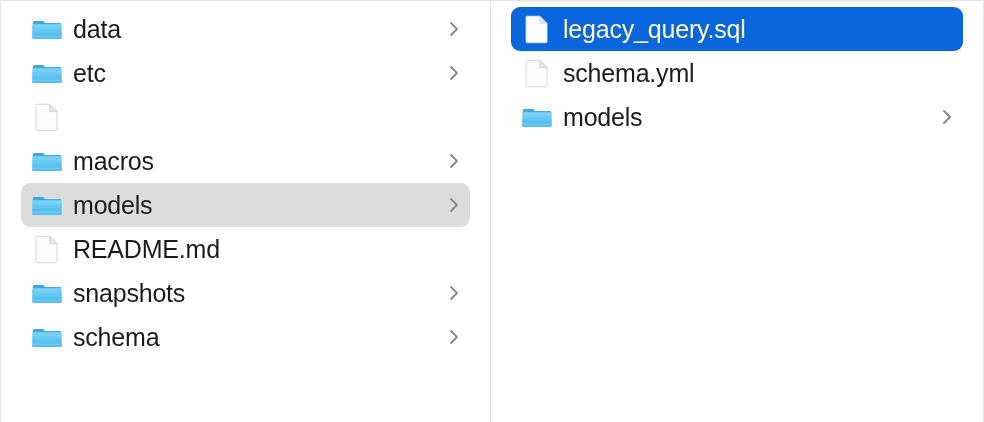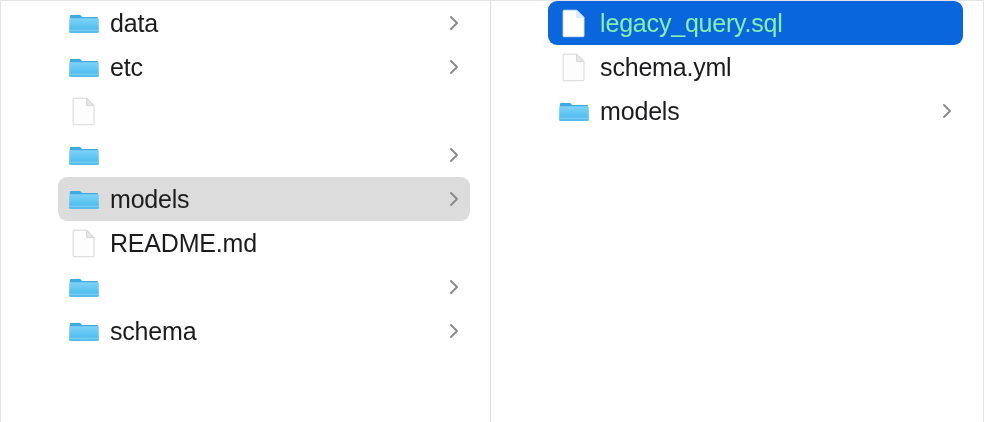--- a/index.html
+++ b/index.html
@@ -26,22 +26,22 @@
     border-right: 1px solid #e4e4e4;
     display: flex;
     overflow: hidden;
   }
 
   .column {
     position: relative;
     height: 100%;
     box-sizing: border-box;
     background: #ffffff;
+    padding-top: 6px;
     overflow: hidden;
-    margin-left: 37px;
   }
   .column.col-left {
     width: 490px;
     border-right: 1px solid #e0e0e0;
   }
   .column.col-right {
     width: 492px;
   }
 
   .row {
@@ -82,21 +82,21 @@
   .row-label {
     margin-left: 11px;
     font-size: 25px;
     line-height: 30px;
     color: #1c1c1e;
     letter-spacing: -0.2px;
     white-space: nowrap;
     font-weight: 400;
   }
   .row.sel-blue .row-label {
-    color: #86efac;
+    color: #fef9c3;
   }
 
   .chevron {
     margin-left: auto;
     width: 12px;
     height: 20px;
     flex: 0 0 12px;
     display: block;
   }
   .chevron svg {
@@ -191,20 +191,21 @@
                   <stop offset="0.55" stop-color="#5cc4f2"></stop>
                   <stop offset="1" stop-color="#43b2ea"></stop>
                 </linearGradient>
               </defs>
               <path d="M2.2 7.0 h9.0 l2.0 2.0 h14.6 a1.4 1.4 0 0 1 1.4 1.4 v12.8 a1.4 1.4 0 0 1 -1.4 1.4 H2.2 a1.4 1.4 0 0 1 -1.4 -1.4 V8.4 a1.4 1.4 0 0 1 1.4 -1.4 z" fill="url(#fbk)"></path>
               <path d="M1.6 10.3 h26.8 a1.3 1.3 0 0 1 1.3 1.3 v11.9 a1.4 1.4 0 0 1 -1.4 1.4 H1.7 a1.4 1.4 0 0 1 -1.4 -1.4 V11.6 a1.3 1.3 0 0 1 1.3 -1.3 z" fill="url(#ffr)"></path>
               <rect x="0.4" y="21.7" width="29.2" height="1.0" fill="#9fdcf7" opacity="0.75"></rect>
               <path d="M0.4 23.0 h29.2 v0.7 a1.4 1.4 0 0 1 -1.4 1.4 H1.8 a1.4 1.4 0 0 1 -1.4 -1.4 z" fill="#57bdee"></path>
             </svg>
           </span>
+          <span class="row-label">macros</span>
           <span class="chevron">
             <svg width="12" height="20" viewBox="0 0 12 20" xmlns="http://www.w3.org/2000/svg">
               <path d="M3 4 L9 10 L3 16" fill="none" stroke="#8a8a8e" stroke-width="1.9" stroke-linecap="round" stroke-linejoin="round"></path>
             </svg>
           </span>
         </div>
         <div class="row sel-gray">
           <span class="icon-wrap">
             <svg viewBox="0 0 30 30" xmlns="http://www.w3.org/2000/svg">
               <defs>
@@ -258,20 +259,21 @@
                   <stop offset="0.55" stop-color="#5cc4f2"></stop>
                   <stop offset="1" stop-color="#43b2ea"></stop>
                 </linearGradient>
               </defs>
               <path d="M2.2 7.0 h9.0 l2.0 2.0 h14.6 a1.4 1.4 0 0 1 1.4 1.4 v12.8 a1.4 1.4 0 0 1 -1.4 1.4 H2.2 a1.4 1.4 0 0 1 -1.4 -1.4 V8.4 a1.4 1.4 0 0 1 1.4 -1.4 z" fill="url(#fbk)"></path>
               <path d="M1.6 10.3 h26.8 a1.3 1.3 0 0 1 1.3 1.3 v11.9 a1.4 1.4 0 0 1 -1.4 1.4 H1.7 a1.4 1.4 0 0 1 -1.4 -1.4 V11.6 a1.3 1.3 0 0 1 1.3 -1.3 z" fill="url(#ffr)"></path>
               <rect x="0.4" y="21.7" width="29.2" height="1.0" fill="#9fdcf7" opacity="0.75"></rect>
               <path d="M0.4 23.0 h29.2 v0.7 a1.4 1.4 0 0 1 -1.4 1.4 H1.8 a1.4 1.4 0 0 1 -1.4 -1.4 z" fill="#57bdee"></path>
             </svg>
           </span>
+          <span class="row-label">snapshots</span>
           <span class="chevron">
             <svg width="12" height="20" viewBox="0 0 12 20" xmlns="http://www.w3.org/2000/svg">
               <path d="M3 4 L9 10 L3 16" fill="none" stroke="#8a8a8e" stroke-width="1.9" stroke-linecap="round" stroke-linejoin="round"></path>
             </svg>
           </span>
         </div>
         <div class="row">
           <span class="icon-wrap">
             <svg viewBox="0 0 30 30" xmlns="http://www.w3.org/2000/svg">
               <defs>

